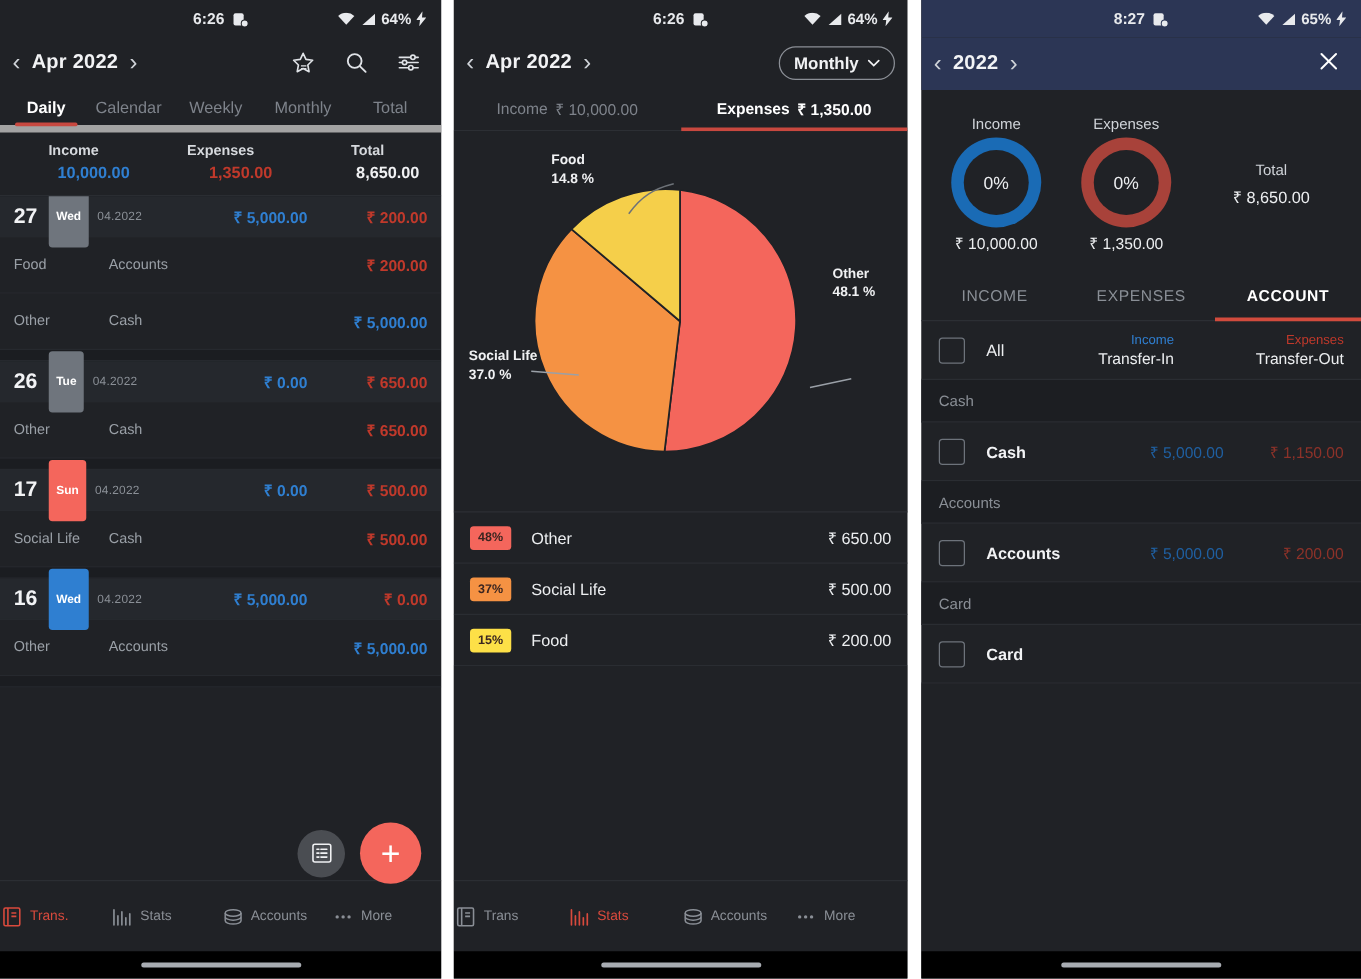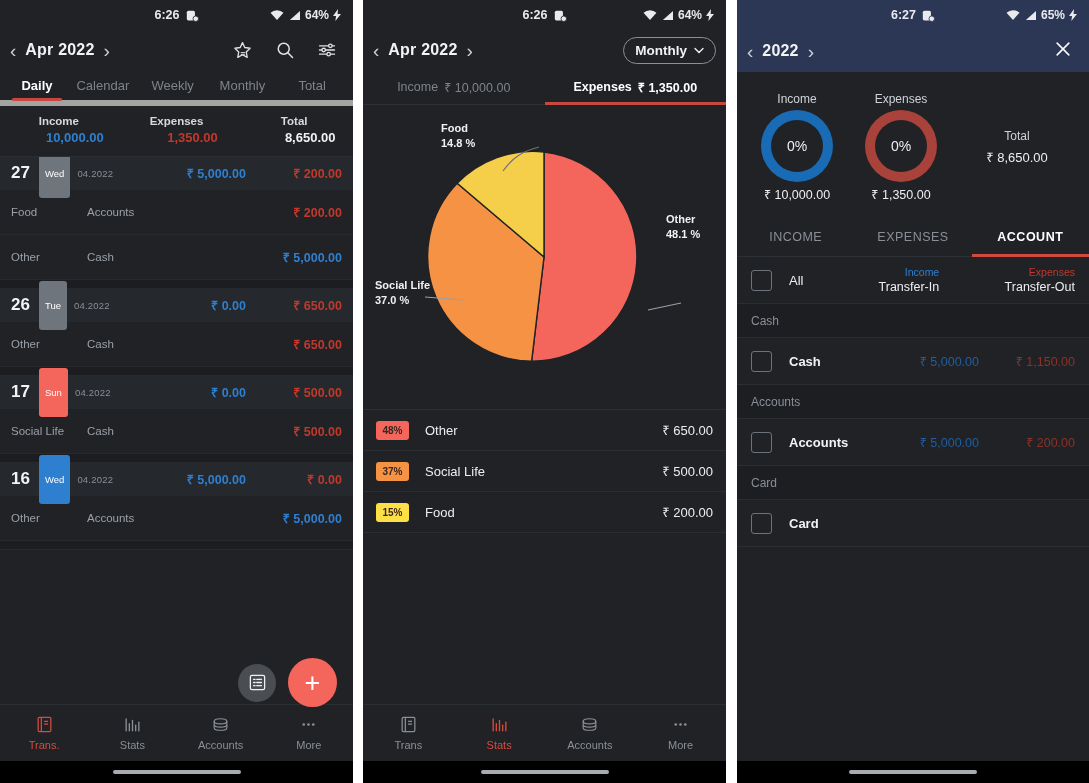--- a/index.html
+++ b/index.html
@@ -45,39 +45,39 @@
   .sumcell .lbl { font-size:11.5px; color:#d6d9dd; font-weight:600; line-height:16px; }
   .sumcell .val { font-size:13px; font-weight:700; line-height:18px;margin-left:32px; }
   .blue { color:#2f7fd1; }
   .red  { color:#c0392b; }
   .white{ color:#f0f1f3; }
 
   
   .tlist { flex:1 1 auto; overflow:hidden; }
   .dayhead { display:flex; align-items:center; height:33px; padding:0 11px; border-bottom:1px solid #26292e; background:#25282d; }
   .dnum { font-size:17px; font-weight:700; color:#f2f3f5; width:26px; }
-  .dbadge { font-size:9.5px; font-weight:400; color:#fff; border-radius:3px; padding:19px 6px; margin-left:2px; min-width:28px; text-align:center; }
+  .dbadge { font-size:9.5px; font-weight:700; color:#fff; border-radius:3px; padding:19px 6px; margin-left:2px; min-width:28px; text-align:center; }
   .dmy { font-size:9.5px; color:#8a8f96; margin-left:7px; letter-spacing:.2px; }
   .dinc { margin-left:auto; width:108px; text-align:right; font-size:12.5px; font-weight:600; }
   .dexp { width:96px; text-align:right; font-size:12.5px; font-weight:600; }
   .trow { display:flex; align-items:center; height:45px; padding:0 11px; border-bottom:1px solid #26292e; background:#202226; }
   .tcat { width:76px; font-size:11.5px; color:#9aa0a7; }
   .tacc { flex:1; font-size:11.5px; color:#9aa0a7; }
   .tamt { width:108px; text-align:right; font-size:12.5px; font-weight:600; }
   .spacerrow { height:9px; background:#1b1d21; border-bottom:1px solid #26292e; }
 
   
   .fabwrap { position:absolute; right:16px; bottom:76px; display:flex; align-items:center; gap:12px; }
   .fab-sm { width:38px; height:38px; border-radius:50%; background:#4a4d52; display:flex; align-items:center; justify-content:center; }
   .fab-lg { width:49px; height:49px; border-radius:50%; background:#f4665c; display:flex; align-items:center; justify-content:center;
             color:#fff; font-size:27px; font-weight:300; line-height:0; }
 
   
   .botnav { height:57px; display:flex; align-items:center; border-top:1px solid #2b2e33; background:#202226; flex:none; }
-  .bn { flex:1; display:flex; flex-direction:column; align-items:center; gap:5px; }
+  .bn { flex:1; display:flex; flex-direction:row; align-items:center; gap:5px; }
   .bn .bl { font-size:11px; color:#8a8f96; }
   .bn.active .bl { color:#d94a3d; }
   .gesture { height:22px; background:#000; display:flex; align-items:center; justify-content:center; flex:none; }
   .gbar { width:128px; height:4px; border-radius:3px; background:#a8acb2; }
 
   
   .ietabs { height:35px; display:flex; flex:none; border-bottom:1px solid #2c2f34; }
   .ietab { flex:1; display:flex; align-items:center; justify-content:center; gap:6px; font-size:12.5px; color:#7e838b; position:relative; }
   .ietab.active { color:#ffffff; font-weight:700; }
   .ietab.active:after { content:""; position:absolute; left:0; right:0; bottom:-1px; height:3px; background:#c8483f; }
@@ -493,21 +493,21 @@
         <div class="gbar"></div>
       </div>
   </div>
 
   <div class="gap2"></div>
 
   <div class="phone p3">
 
     <div class="statusbar">
       <div class="sb-center">
-        <span>6:27</span>
+        <span>8:27</span>
         <span class="ico">
           <svg width="13" height="13" viewBox="0 0 16 16">
               <rect x="1" y="2" width="10" height="12" rx="2" fill="#e8eaed"></rect>
               <circle cx="12" cy="12" r="3.4" fill="#e8eaed" stroke="#2c3655" stroke-width="1"></circle>
             </svg>
         </span>
       </div>
       <div class="sb-right">
         <span class="ico"><svg width="14" height="11" viewBox="0 0 16 12">
               <path d="M8 11 L0.6 2.8 A11 11 0 0 1 15.4 2.8 Z" fill="#e8eaed"></path>

